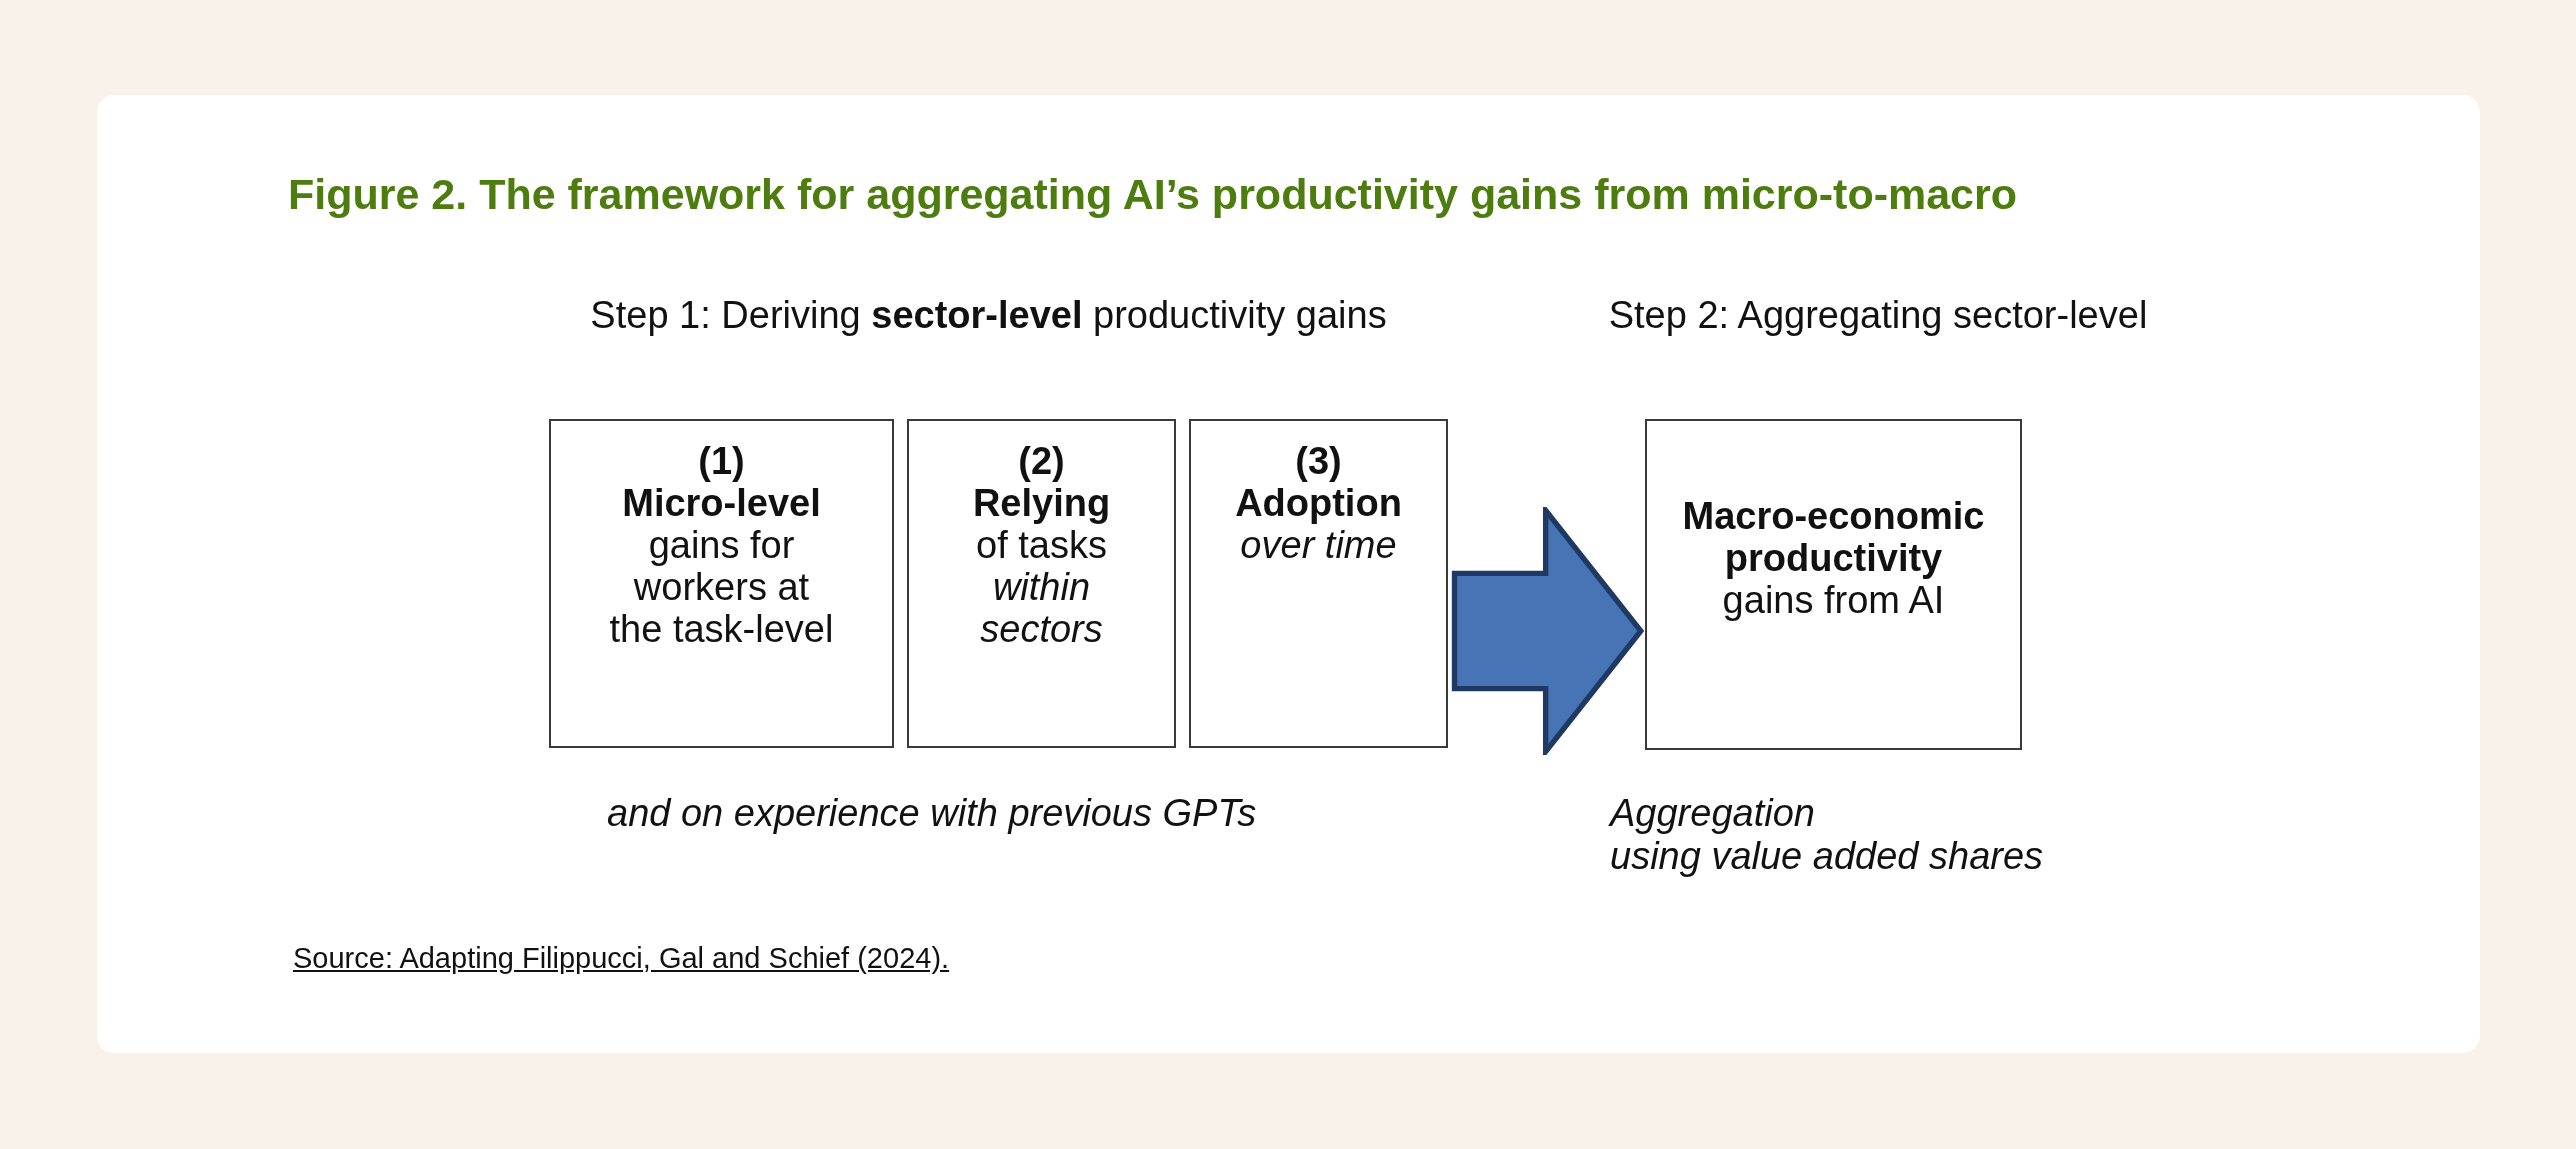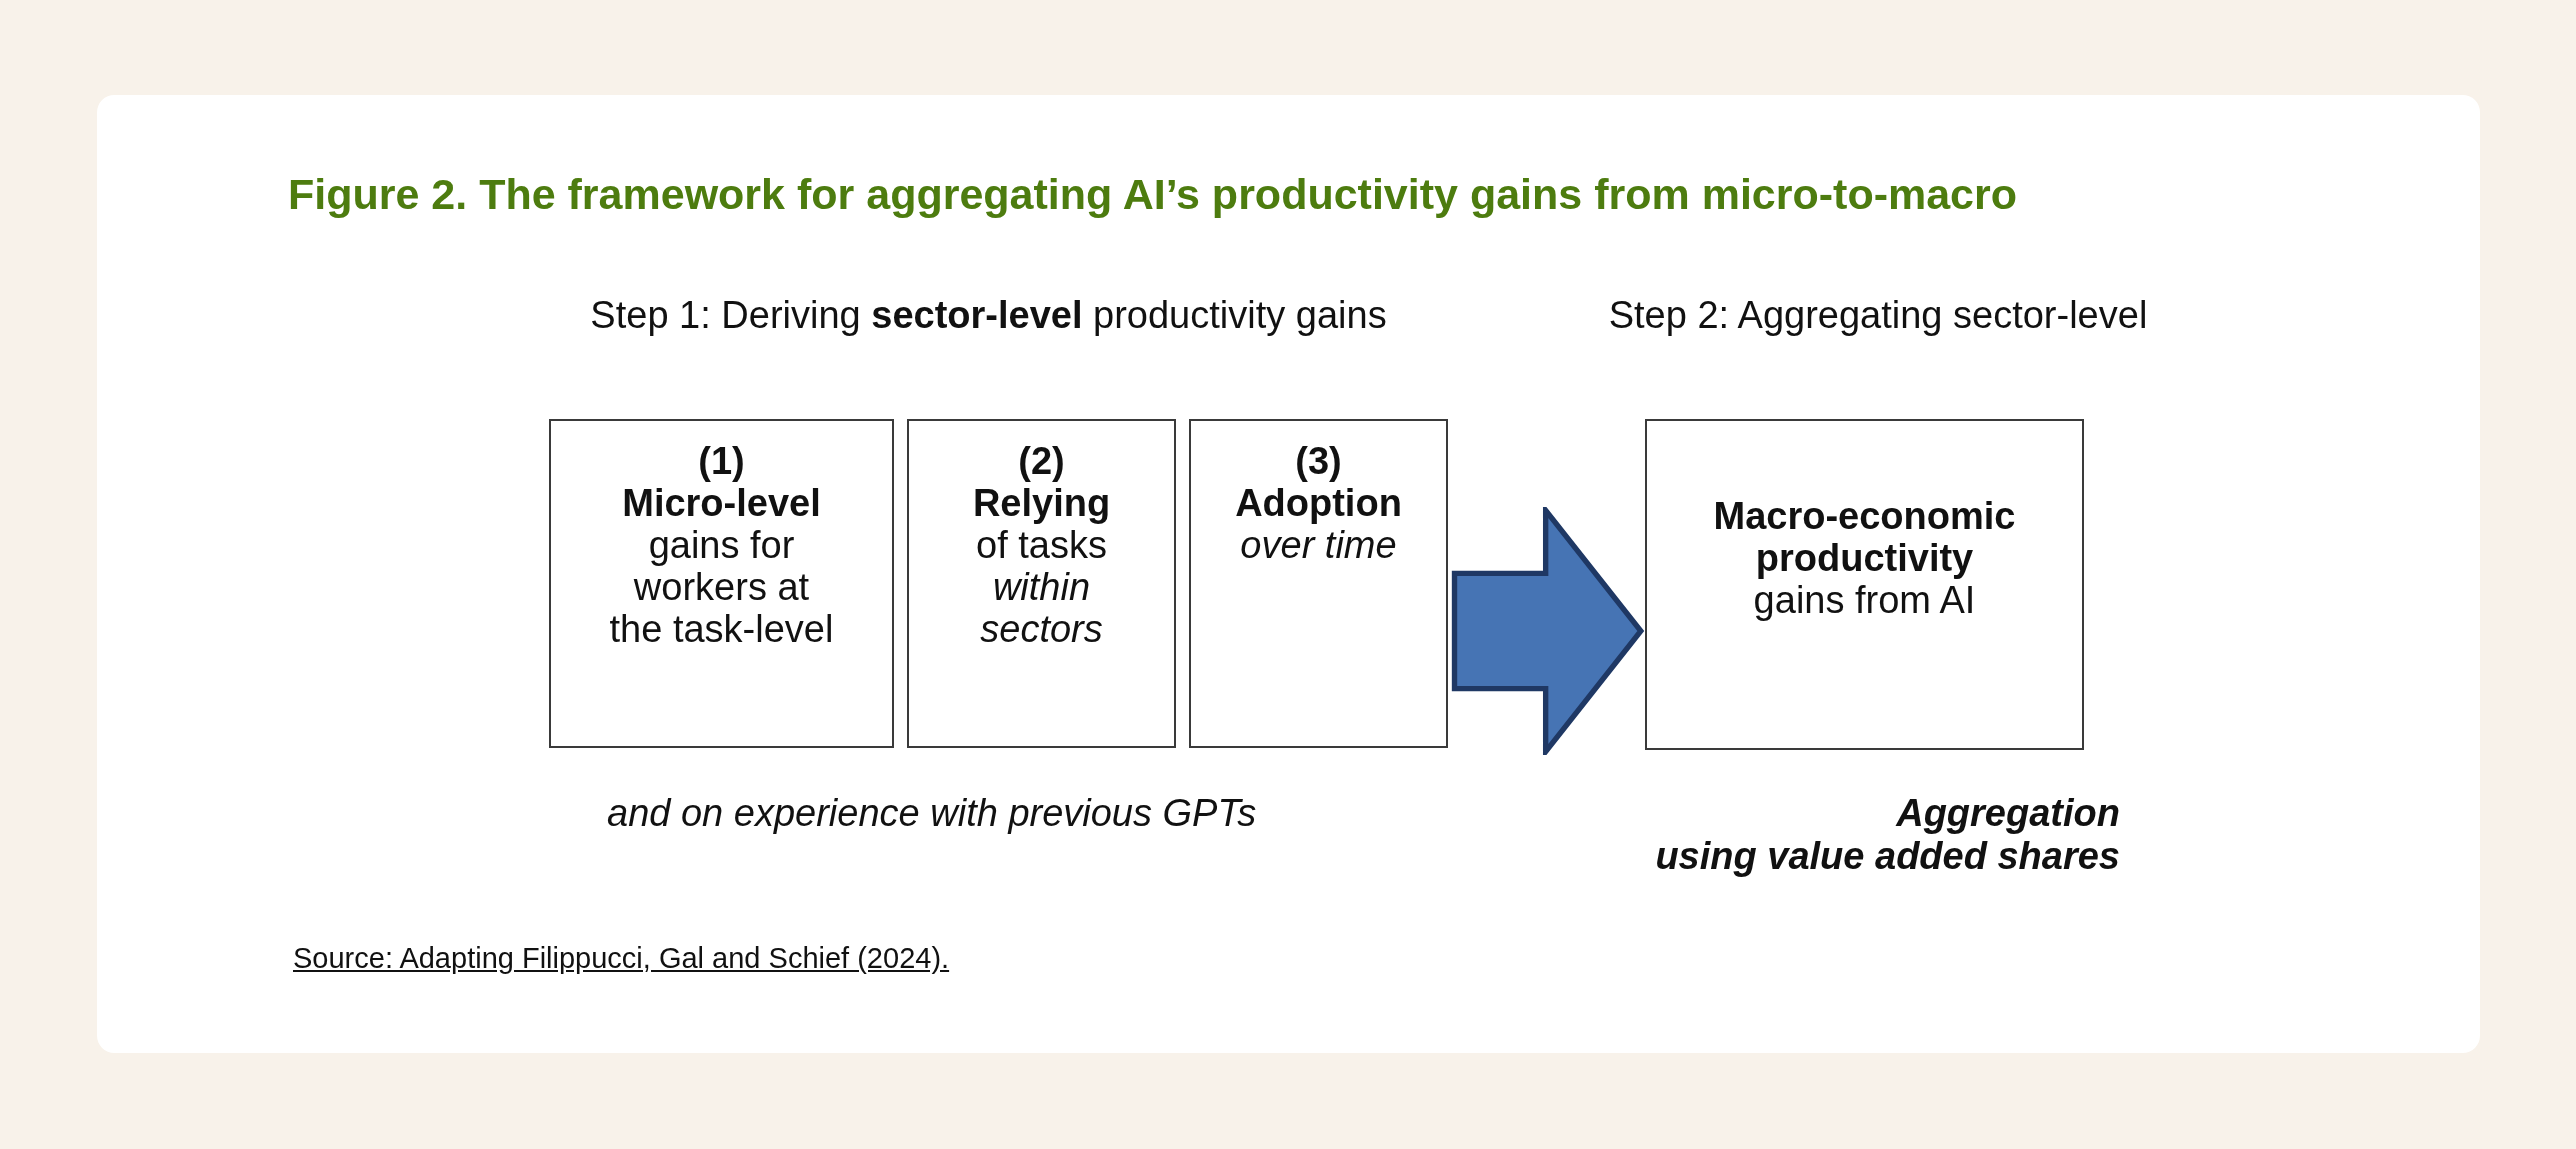--- a/index.html
+++ b/index.html
@@ -56,21 +56,21 @@
     font-size: 38px;
     line-height: 42px;
     padding-top: 19px;
   }
   .box-1 { left: 549px;  width: 345px; }
   .box-2 { left: 907px; width: 269px; }
   .box-3 { left: 1189px; width: 259px; }
   .macro-box {
     left: 1645px;
     top: 419px;
-    width: 439px;
+    width: 377px;
     height: 331px;
     padding-top: 74px;
   }
   .flow-box .num, .flow-box .box-title { font-weight: bold; }
   .flow-box .italic { font-style: italic; }
   .arrow-svg {
     position: absolute;
     left: 1449px;
     top: 507px;
     width: 196px;
@@ -78,21 +78,21 @@
   }
   .caption {
     position: absolute;
     top: 792px;
     font-size: 38px;
     line-height: 43px;
     font-style: italic;
     white-space: nowrap;
   }
   .caption-step1 { left: 607px; text-align: left; }
-  .caption-step2 { left: 1610px; width: 510px; text-align: right; font-weight: bold; }
+  .caption-step2 { left: 1610px; width: 510px; text-align: left; }
   .source-line {
     position: absolute;
     left: 293px;
     top: 939px;
     font-size: 29px;
     line-height: 38px;
     white-space: nowrap;
     text-decoration: underline;
   }
 </style>

